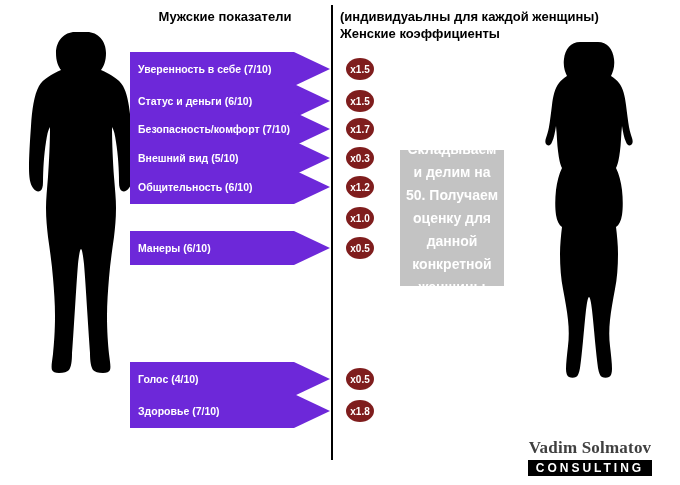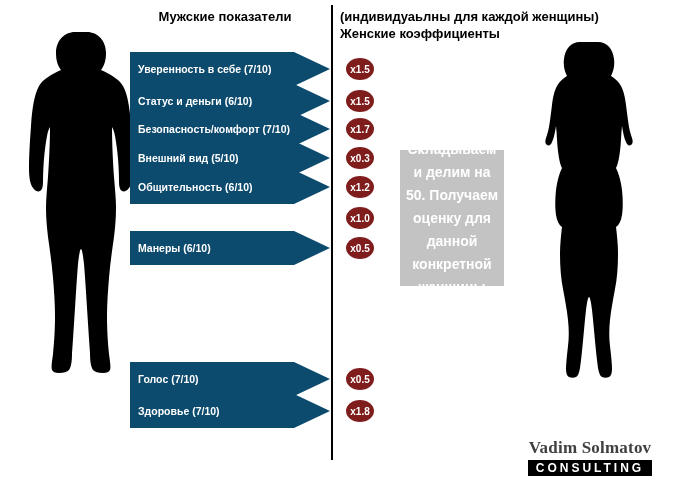--- a/index.html
+++ b/index.html
@@ -70,21 +70,21 @@
     height: 22px;
     left: 130px;
     width: 200px;
     display: flex;
     align-items: center;
   }
   .arrow-body {
     position: relative;
     height: 34px;
     width: 100%;
-    background: #0c4a6e;
+    background: #6d28d9;
     clip-path: polygon(0 0, 82% 0, 100% 50%, 82% 100%, 0 100%);
     display: flex;
     align-items: center;
   }
   .arrow-label {
     color: #ffffff;
     font-size: 10.5px;
     font-weight: bold;
     padding-left: 8px;
     white-space: nowrap;
@@ -212,21 +212,21 @@
       <span class="arrow-label">Общительность (6/10)</span>
     </div>
   </div>
   <div class="arrow-bar" style="top:237px">
     <div class="arrow-body">
       <span class="arrow-label">Манеры (6/10)</span>
     </div>
   </div>
   <div class="arrow-bar" style="top:368px">
     <div class="arrow-body">
-      <span class="arrow-label">Голос (7/10)</span>
+      <span class="arrow-label">Голос (4/10)</span>
     </div>
   </div>
   <div class="arrow-bar" style="top:400px">
     <div class="arrow-body">
       <span class="arrow-label">Здоровье (7/10)</span>
     </div>
   </div>
 
   <div class="coef" style="top:58px">x1.5</div>
   <div class="coef" style="top:90px">x1.5</div>

